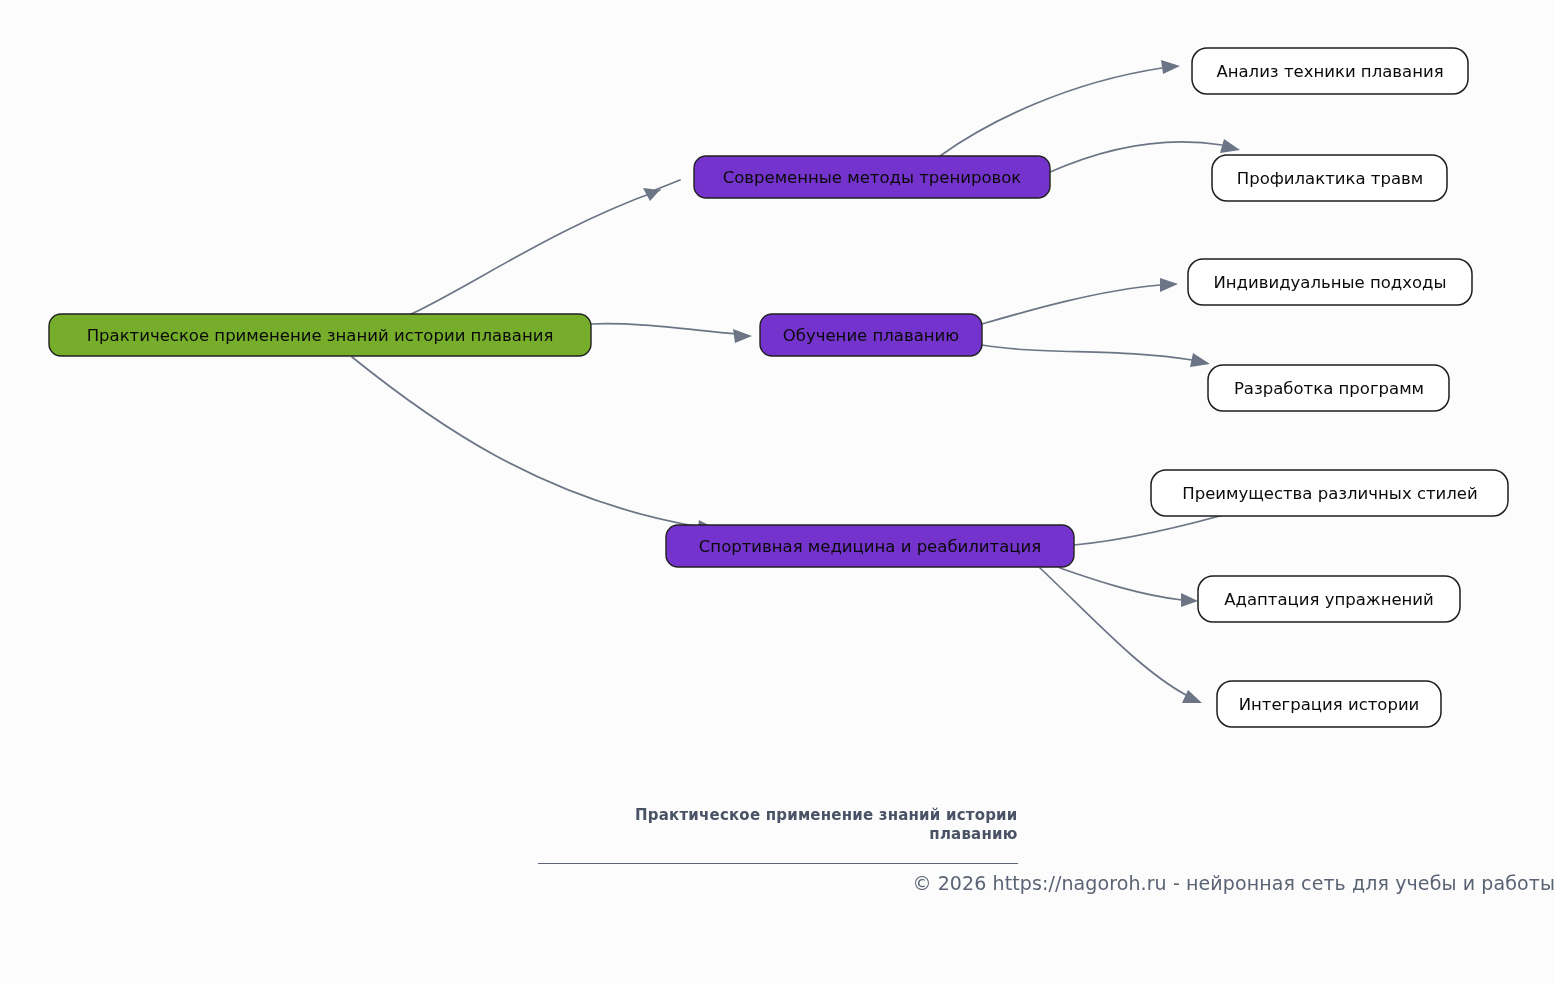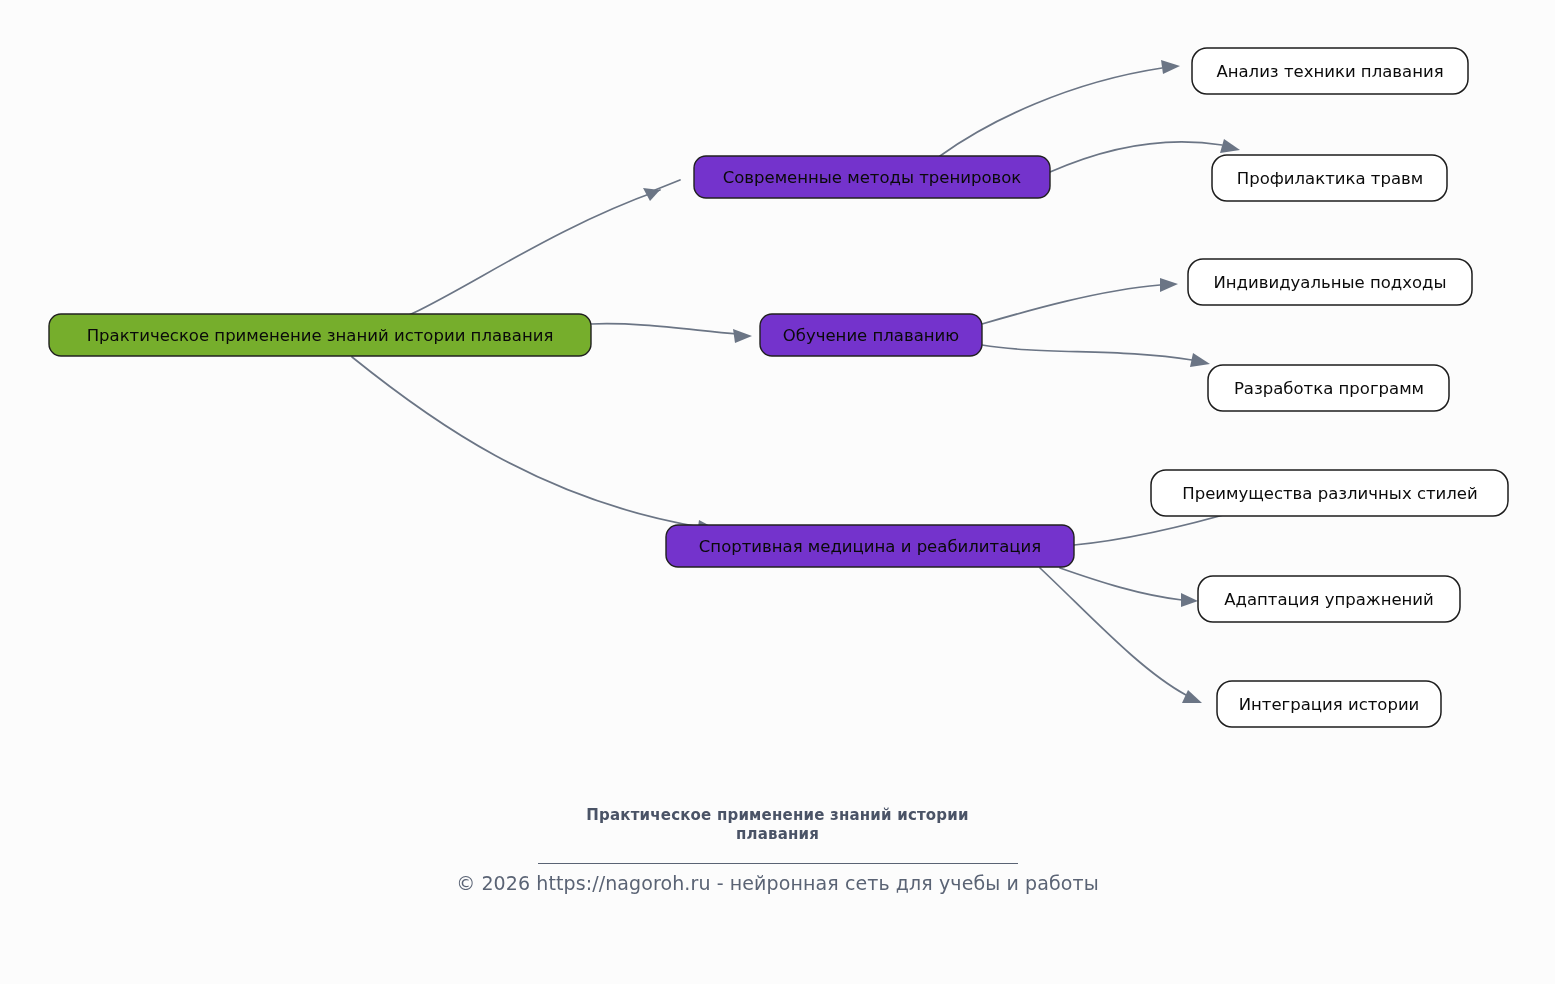--- a/index.html
+++ b/index.html
@@ -53,21 +53,21 @@
     stroke-linecap: round;
   }
   .arrow-head {
     fill: #6b7585;
   }
   .footer {
     position: absolute;
     left: 0;
     top: 806px;
     width: 1555px;
-    text-align: center;
+    text-align: right;
   }
   .footer-title {
     font-family: "DejaVu Sans", sans-serif;
     font-size: 15px;
     font-weight: bold;
     color: #4a5366;
     line-height: 19px;
     letter-spacing: 0.2px;
     width: 480px;
     margin: 0 auto;
@@ -202,19 +202,19 @@
     <g class="node-leaf">
       <rect class="node-box" x="1217" y="681" width="224" height="46" rx="15" ry="15"></rect>
       <text class="node-label" x="1329" y="705">Интеграция истории</text>
     </g>
 
   </svg>
 
   <div class="footer">
     <div class="footer-title">
       <span>Практическое применение знаний истории</span><br>
-      <span>плавания</span>
+      <span>плаванию</span>
     </div>
     <hr class="footer-rule">
     <div class="footer-credit">© 2026 https://nagoroh.ru - нейронная сеть для учебы и работы</div>
   </div>
 
 </div>
 
 </body></html>

